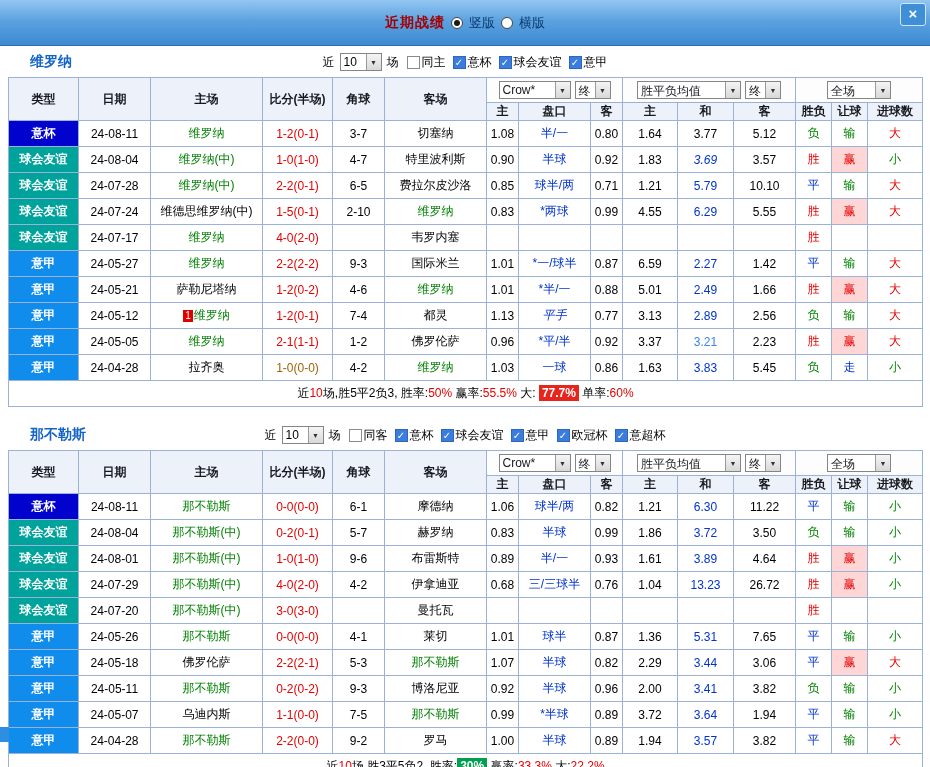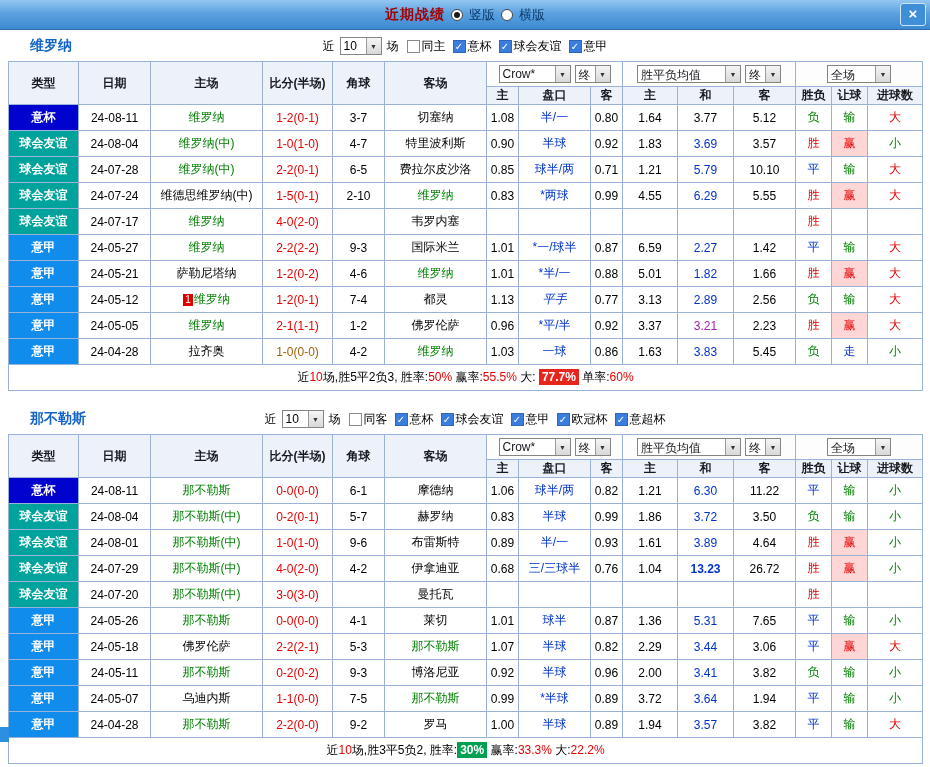--- a/index.html
+++ b/index.html
@@ -6,21 +6,21 @@
   html,body { margin:0; padding:0; }
   body {
     width:930px; height:767px; overflow:hidden;
     font-family:"Liberation Sans","DejaVu Sans",sans-serif;
     font-size:12px; color:#000; background:#fff;
   }
   #app { position:relative; width:930px; height:767px; overflow:hidden; }
 
   
   .titlebar {
-    height:30px;
+    height:46px;
     background:linear-gradient(180deg,#94C6F1 0%,#5CA2E0 45%,#3C8AD2 100%);
     border-bottom:1px solid #2F6EA8;
     display:flex; align-items:center; justify-content:center; position:relative;
   }
   .title-group { display:flex; align-items:center; gap:6px; }
   .tb-title { color:#A40000; font-weight:bold; font-size:14px; letter-spacing:1px; }
   .radio {
     width:12px; height:12px; border-radius:50%; background:#fff;
     border:1px solid #444; display:inline-flex; align-items:center; justify-content:center;
   }
@@ -210,21 +210,21 @@
           <td class="type" style="background: rgb(0, 163, 155);">球会友谊</td>
           <td>24-08-04</td>
           <td><span style="color: rgb(0, 128, 0);">维罗纳(中)</span></td>
           <td style="color: rgb(230, 0, 0);">1-0(1-0)</td>
           <td>4-7</td>
           <td><span>特里波利斯</span></td>
           <td>0.90</td>
           <td style="color: rgb(0, 51, 204);">半球</td>
           <td>0.92</td>
           <td>1.83</td>
-          <td style="color: rgb(0, 51, 204);">3.69</td>
+          <td style="color: rgb(0, 51, 204); font-style: italic;">3.69</td>
           <td>3.57</td>
           <td style="color: rgb(230, 0, 0);">胜</td>
           <td style="color: rgb(230, 0, 0); background: rgb(255, 214, 214);">赢</td>
           <td style="color: rgb(0, 128, 0);">小</td>
         </tr>
         <tr>
           <td class="type" style="background: rgb(0, 163, 155);">球会友谊</td>
           <td>24-07-28</td>
           <td><span style="color: rgb(0, 128, 0);">维罗纳(中)</span></td>
           <td style="color: rgb(230, 0, 0);">2-2(0-1)</td>
@@ -295,21 +295,21 @@
           <td class="type" style="background: rgb(15, 140, 236);">意甲</td>
           <td>24-05-21</td>
           <td><span>萨勒尼塔纳</span></td>
           <td style="color: rgb(230, 0, 0);">1-2(0-2)</td>
           <td>4-6</td>
           <td><span style="color: rgb(0, 128, 0);">维罗纳</span></td>
           <td>1.01</td>
           <td style="color: rgb(0, 51, 204);">*半/一</td>
           <td>0.88</td>
           <td>5.01</td>
-          <td style="color: rgb(0, 51, 204);">1.82</td>
+          <td style="color: rgb(0, 51, 204);">2.49</td>
           <td>1.66</td>
           <td style="color: rgb(230, 0, 0);">胜</td>
           <td style="color: rgb(230, 0, 0); background: rgb(255, 214, 214);">赢</td>
           <td style="color: rgb(230, 0, 0);">大</td>
         </tr>
         <tr>
           <td class="type" style="background: rgb(15, 140, 236);">意甲</td>
           <td>24-05-12</td>
           <td><span class="redcard">1</span><span style="color: rgb(0, 128, 0);">维罗纳</span></td>
           <td style="color: rgb(230, 0, 0);">1-2(0-1)</td>
@@ -329,21 +329,21 @@
           <td class="type" style="background: rgb(15, 140, 236);">意甲</td>
           <td>24-05-05</td>
           <td><span style="color: rgb(0, 128, 0);">维罗纳</span></td>
           <td style="color: rgb(230, 0, 0);">2-1(1-1)</td>
           <td>1-2</td>
           <td><span>佛罗伦萨</span></td>
           <td>0.96</td>
           <td style="color: rgb(0, 51, 204);">*平/半</td>
           <td>0.92</td>
           <td>3.37</td>
-          <td style="color: #a21caf;">3.21</td>
+          <td style="color: #3b82f6;">3.21</td>
           <td>2.23</td>
           <td style="color: rgb(230, 0, 0);">胜</td>
           <td style="color: rgb(230, 0, 0); background: rgb(255, 214, 214);">赢</td>
           <td style="color: rgb(230, 0, 0);">大</td>
         </tr>
         <tr>
           <td class="type" style="background: rgb(15, 140, 236);">意甲</td>
           <td>24-04-28</td>
           <td><span>拉齐奥</span></td>
           <td style="color: #a16207;">1-0(0-0)</td>
@@ -524,21 +524,21 @@
           <td class="type" style="background: rgb(0, 163, 155);">球会友谊</td>
           <td>24-07-29</td>
           <td><span style="color: rgb(0, 128, 0);">那不勒斯(中)</span></td>
           <td style="color: rgb(230, 0, 0);">4-0(2-0)</td>
           <td>4-2</td>
           <td><span>伊拿迪亚</span></td>
           <td>0.68</td>
           <td style="color: rgb(0, 51, 204);">三/三球半</td>
           <td>0.76</td>
           <td>1.04</td>
-          <td style="color: rgb(0, 51, 204); font-weight: bold;">13.23</td>
+          <td style="color: rgb(0, 51, 204);">13.23</td>
           <td>26.72</td>
           <td style="color: rgb(230, 0, 0);">胜</td>
           <td style="color: rgb(230, 0, 0); background: rgb(255, 214, 214);">赢</td>
           <td style="color: rgb(0, 128, 0);">小</td>
         </tr>
         <tr>
           <td class="type" style="background: rgb(0, 163, 155);">球会友谊</td>
           <td>24-07-20</td>
           <td><span style="color: rgb(0, 128, 0);">那不勒斯(中)</span></td>
           <td style="color: rgb(230, 0, 0);">3-0(3-0)</td>

